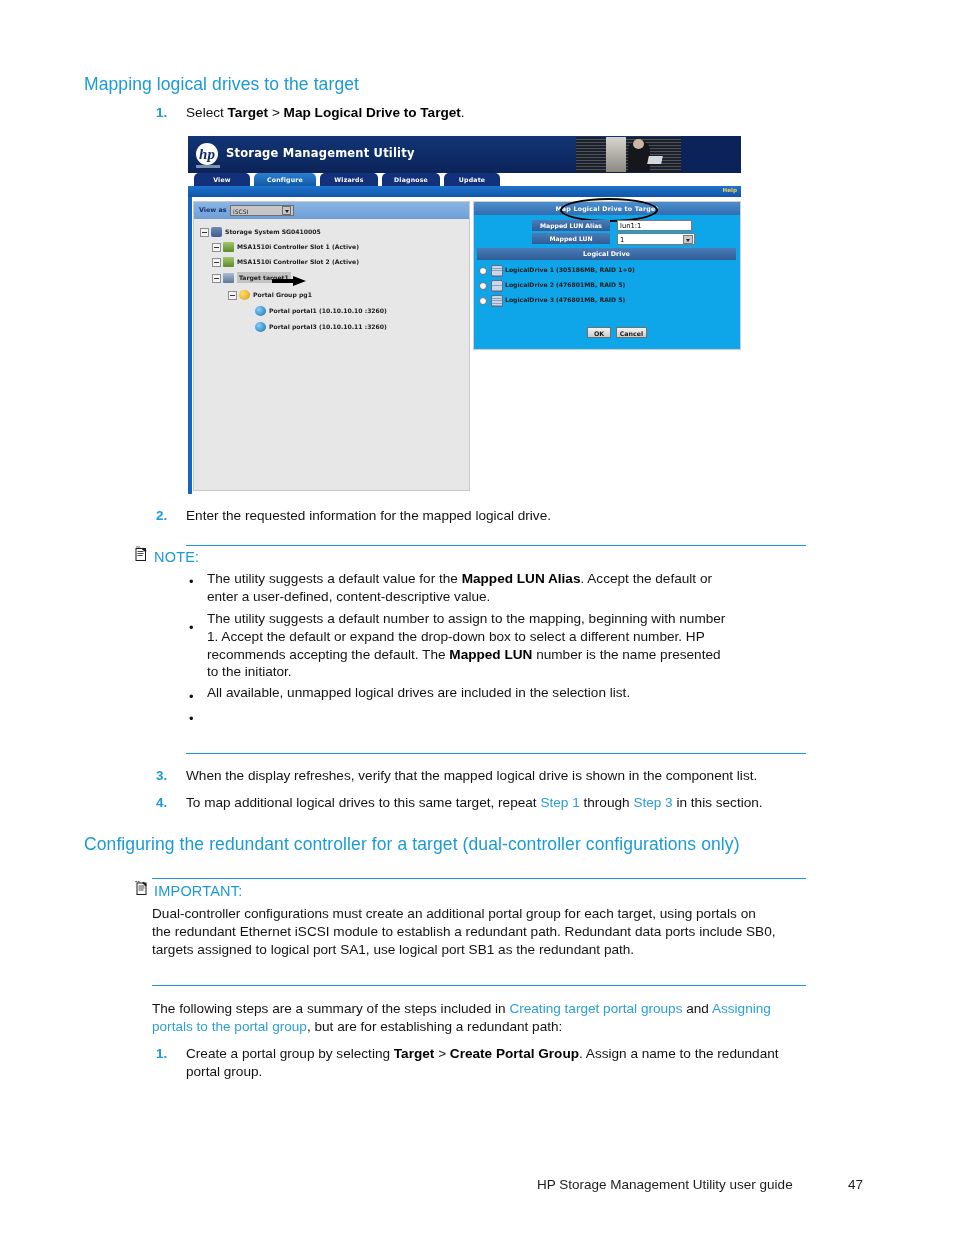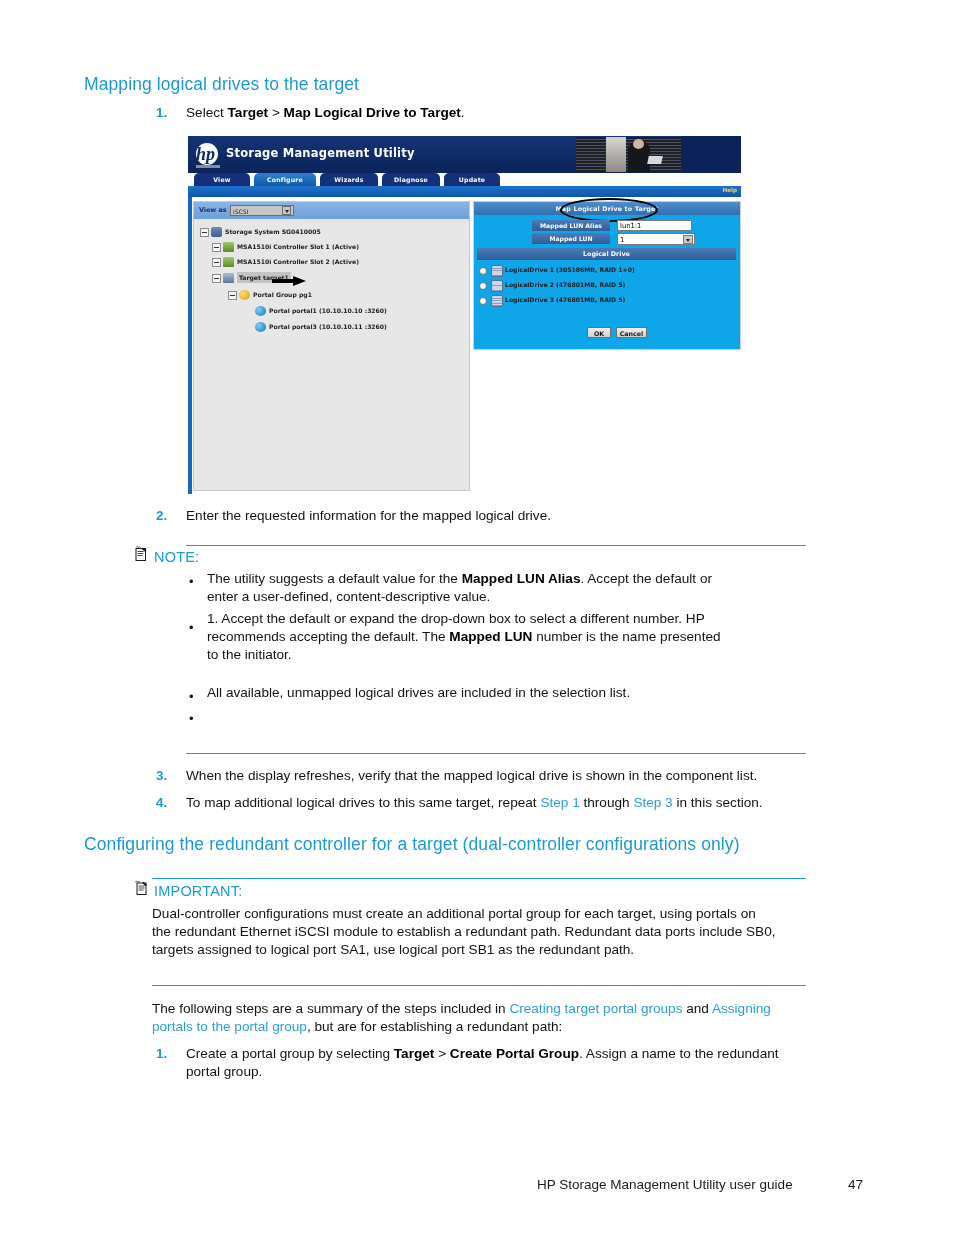--- a/index.html
+++ b/index.html
@@ -91,21 +91,22 @@
   }
   .hp-logo {
     position: absolute;
     left: 8px; top: 7px;
     width: 22px; height: 22px;
     border-radius: 50%;
     background: #ffffff;
     color: #0e2c6b;
     font-style: italic;
     font-weight: bold;
-    font-size: 18px;
+    font-size: 15px;
+    text-align: center;
     line-height: 22px;
     font-family: "Liberation Serif", serif;
   }
   .hp-sub {
     position: absolute;
     left: 8px; top: 29px;
     width: 24px; height: 3px;
     background: #7e8fae;
   }
   .shot-title {
@@ -589,20 +590,21 @@
   <div class="callout-title" style="left:154px; top:549px;">NOTE:</div>
 
   <div class="bullet" style="left:189px; top:575px;">•</div>
   <div class="abs body-text" style="left:207px; top:570px; white-space:nowrap;">
     <div><span>The utility suggests a default value for the </span><b>Mapped LUN Alias</b><span>.  Accept the default or</span></div>
     <div>enter a user-defined, content-descriptive value.</div>
   </div>
 
   <div class="bullet" style="left:189px; top:621px;">•</div>
   <div class="abs body-text" style="left:207px; top:610px; white-space:nowrap;">
+    <div>The utility suggests a default number to assign to the mapping, beginning with number</div>
     <div>1.  Accept the default or expand the drop-down box to select a different number.  HP</div>
     <div><span>recommends accepting the default.  The </span><b>Mapped LUN</b><span> number is the name presented</span></div>
     <div>to the initiator.</div>
   </div>
 
   <div class="bullet" style="left:189px; top:690px;">•</div>
   <div class="abs body-text" style="left:207px; top:684px; white-space:nowrap;">All available, unmapped logical drives are included in the selection list.</div>
 
   <div class="bullet" style="left:189px; top:712px;">•</div>
   <div class="rule" style="left:186px; top:753px; width:620px;"></div>

